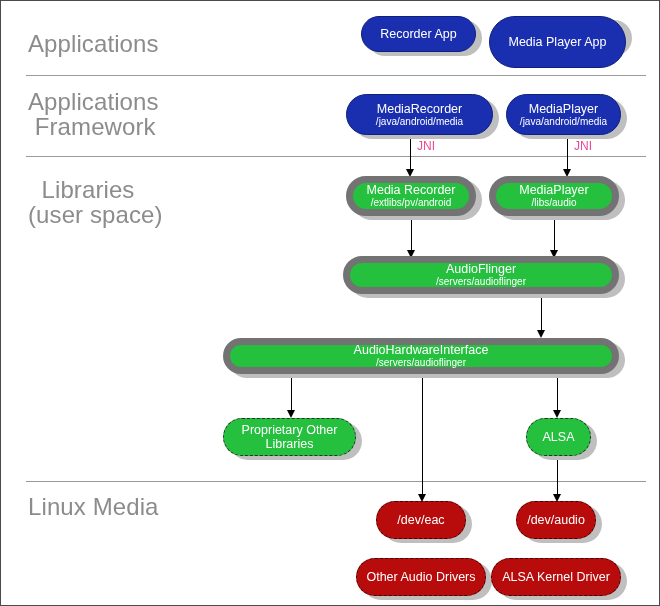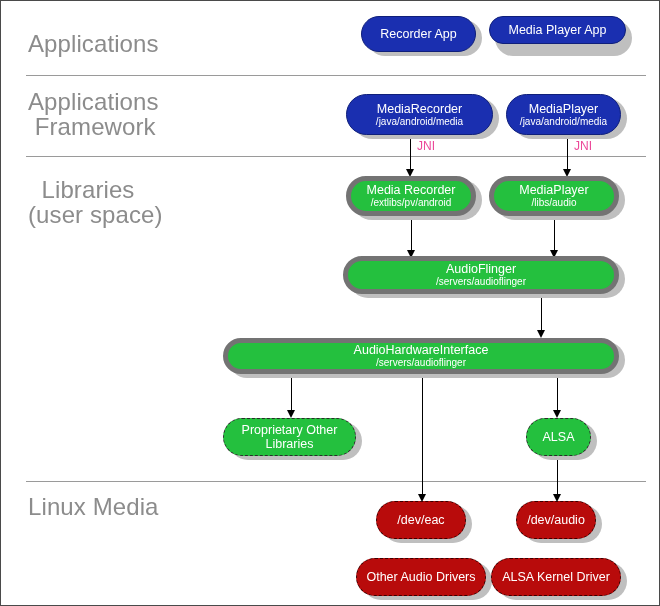--- a/index.html
+++ b/index.html
@@ -37,21 +37,21 @@
     text-align:center;
     color:#ffffff;
     border-radius:999px;
     line-height:1.12;
     z-index:3;
   }
   .node .t1{font-size:12.5px;}
   .node .t2{font-size:10px;}
   .node.one-line .t1{font-size:12.5px;}
   .blue{background:#1a2fb0;border:1px solid #0f1f7a;}
-  .green{background:#24c03e;border:5px solid #737373;}
+  .green{background:#24c03e;border:7px solid #737373;}
   .green-dash{background:#24c03e;border:1.6px dashed #2c2c2c;}
   .red{background:#b80b0b;border:1.6px dashed #3a0000;}
   
   .shadow{
     position:absolute;
     background:#bfbfbf;
     border-radius:999px;
     z-index:2;
   }
   
@@ -122,21 +122,21 @@
 
   <div class="edge-label" style="left:416px;top:138px;">JNI</div>
   <div class="edge-label" style="left:573px;top:138px;">JNI</div>
 
   <div class="shadow" style="left:366px;top:19px;width:115px;height:36px;"></div>
   <div class="node blue one-line" style="left:360px;top:15px;width:115px;height:36px;">
     <span class="t1">Recorder App</span>
   </div>
 
   <div class="shadow" style="left:494px;top:19px;width:137px;height:36px;"></div>
-  <div class="node blue one-line" style="left:488px;top:15px;width:137px;height:28px;">
+  <div class="node blue one-line" style="left:488px;top:15px;width:137px;height:52px;">
     <span class="t1">Media Player App</span>
   </div>
 
   <div class="shadow" style="left:351px;top:97px;width:147px;height:41px;"></div>
   <div class="node blue" style="left:345px;top:93px;width:147px;height:41px;">
     <span class="t1">MediaRecorder</span>
     <span class="t2">/java/android/media</span>
   </div>
 
   <div class="shadow" style="left:511px;top:97px;width:115px;height:41px;"></div>

